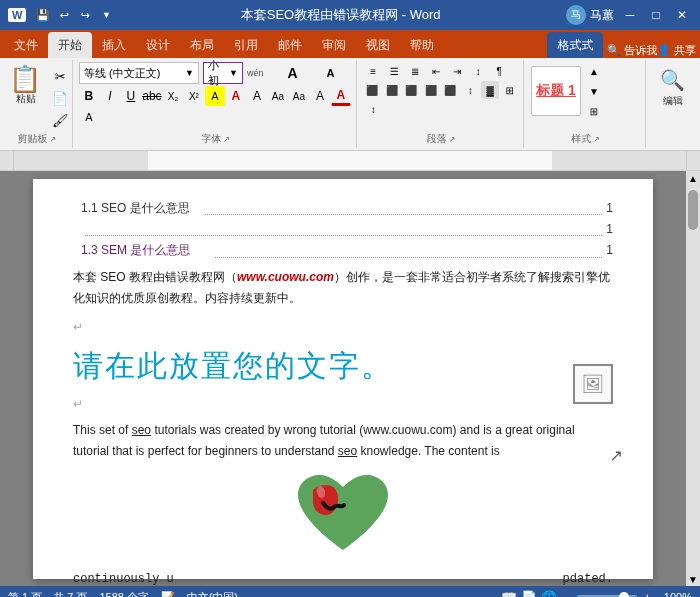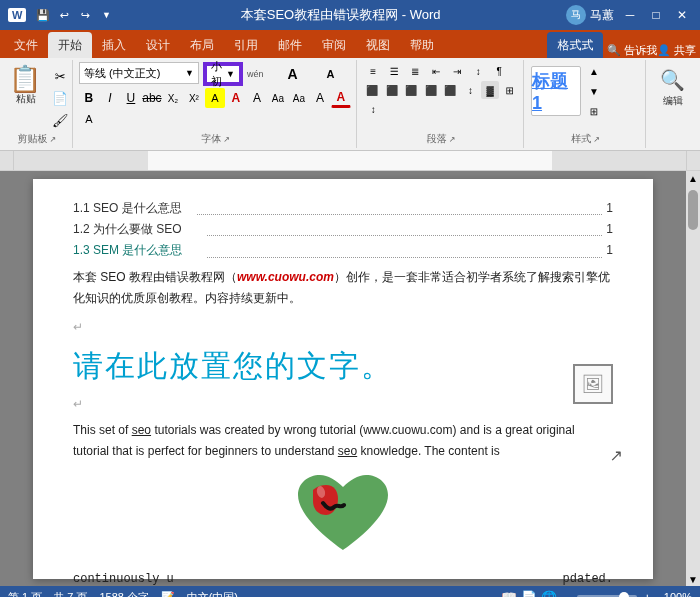--- a/index.html
+++ b/index.html
@@ -248,21 +248,21 @@
     </div>
   </div>
 
   <div class="ribbon-group font-group">
     <div>
       <div class="font-group-top">
         <div style="display:flex;align-items:center;border:1px solid #c0c0c0;background:white;height:22px;padding:0 4px;min-width:120px;">
           <span style="font-size:11px;">等线 (中文正文)</span>
           <span style="font-size:9px;margin-left:auto;">▼</span>
         </div>
-        <div style="display:flex;align-items:center;border:4px solid #6d28d9;background:white;height:22px;padding:8px 4px;width:40px;margin-left:2px;">
+        <div style="display:flex;align-items:center;border:1px solid #6d28d9;background:white;height:22px;padding:8px 4px;width:40px;margin-left:2px;">
           <span style="font-size:11px;">小初</span>
           <span style="font-size:9px;margin-left:auto;">▼</span>
         </div>
         <div style="display:flex;align-items:center;gap:18px;margin-left:2px;">
           <span style="font-size:9px;color:#555;margin-right:1px;">wén</span>
           <div class="fb" style="font-size:14px;font-weight:bold;">A</div>
           <div class="fb" style="font-size:11px;font-weight:bold;">A</div>
         </div>
       </div>
       <div class="font-buttons">
@@ -316,21 +316,21 @@
     <div class="ribbon-group-label">
       <span>段落</span>
       <span style="font-size:8px;cursor:pointer;">↗</span>
     </div>
   </div>
 
   <div class="ribbon-group styles-group">
     <div style="display:flex;align-items:center;gap:2px;">
       <div style="display:flex;flex-direction:column;gap:2px;">
         <div style="display:flex;gap:2px;">
-          <div class="style-box" style="font-size:18px;font-weight:bold;color:#3b82f6;text-decoration:underline;">标题 1</div>
+          <div class="style-box" style="font-size:14px;font-weight:bold;color:#ef4444;text-decoration:underline;">标题 1</div>
         </div>
       </div>
       <div style="display:flex;flex-direction:column;gap:2px;">
         <div class="pb">▲</div>
         <div class="pb">▼</div>
         <div class="pb">⊞</div>
       </div>
     </div>
     <div class="ribbon-group-label">
       <span>样式</span>
@@ -357,33 +357,32 @@
     </div>
   </div>
   <div style="width:14px;background:#e0e0e0;height:100%;border-left:1px solid #ccc;"></div>
 </div>
 
 <div class="scroll-area" style="height:calc(597px - 30px - 28px - 82px - 20px - 22px); background:#808080; display:flex;">
   <div class="main-content" style="flex:1;overflow:hidden;display:flex;justify-content:center;padding:8px 6px;">
 
     <div class="page">
 
-      <div style="margin-bottom:4px;">
+      <div style="margin-bottom:4px;margin-left:8px;">
         <div class="toc-line">
           <span style="font-size:12px;color:#333;min-width:120px;">1.1 SEO 是什么意思</span>
           <span class="toc-dots"></span>
           <span class="toc-num">1</span>
         </div>
         <div class="toc-line">
-          <span style="font-size:12px;color:#333;min-width:130px;">1.2 为什么要做 SEO</span>
           <span class="toc-dots"></span>
           <span class="toc-num">1</span>
         </div>
         <div class="toc-line">
-          <span style="font-size:12px;color:#0f766e;min-width:130px;">1.3 SEM 是什么意思</span>
+          <span style="font-size:12px;color:#701a75;min-width:130px;">1.3 SEM 是什么意思</span>
           <span class="toc-dots"></span>
           <span class="toc-num">1</span>
         </div>
       </div>
 
 
       <div class="img-placeholder">
         <span style="font-size:18px;color:#888;">🖼</span>
       </div>
 

